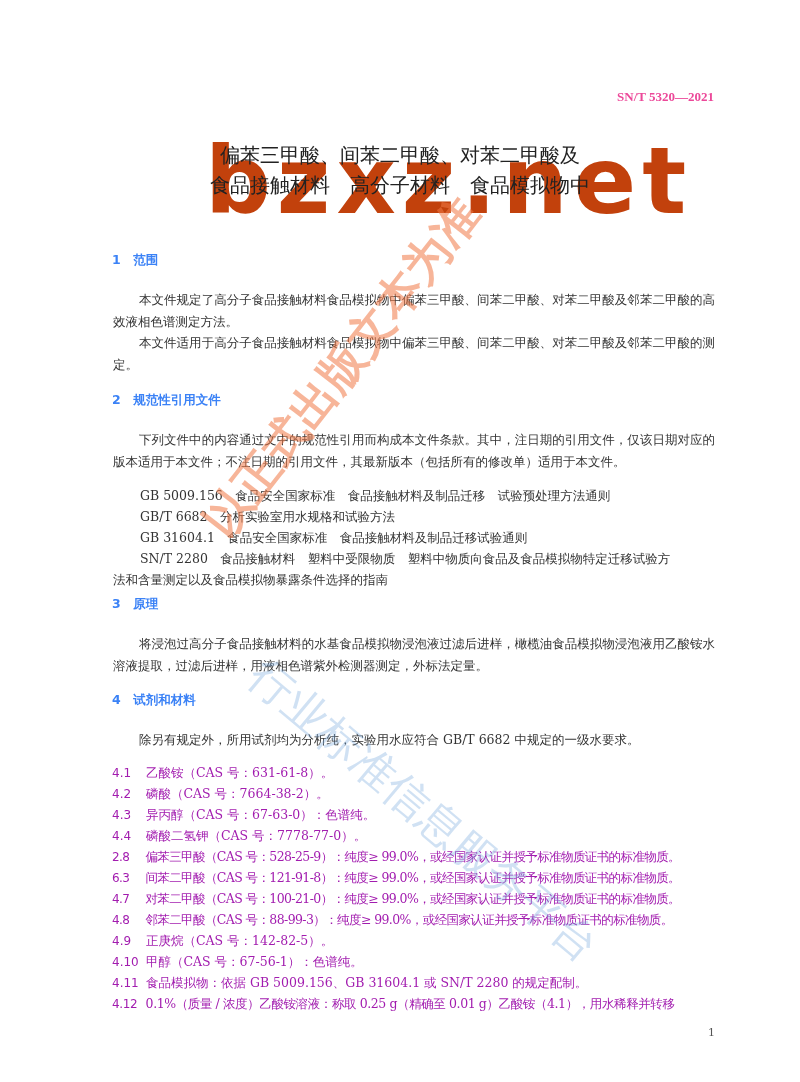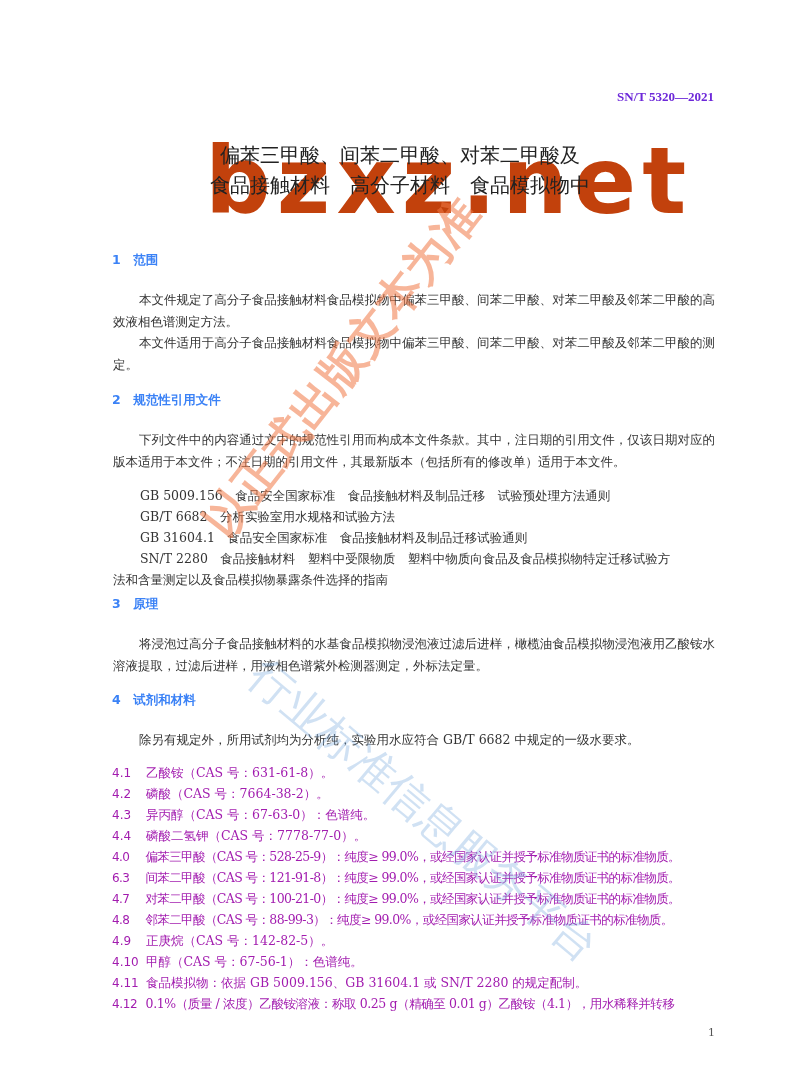--- a/index.html
+++ b/index.html
@@ -2,21 +2,21 @@
 <html><head>
 <meta charset="utf-8">
 <style>
   html, body { margin: 0; padding: 0; }
   body {
     width: 800px; height: 1082px; background: #ffffff; position: relative; overflow: hidden;
     font-family: "DejaVu Serif", "Liberation Serif", serif; color: #2a2a2a;
   }
   .std-code {
     position: absolute; right: 86px; top: 89px;
-    font-family: "Liberation Serif", serif; font-size: 13px; font-weight: bold; color: #6d28d9;
+    font-family: "Liberation Serif", serif; font-size: 13px; font-weight: bold; color: #ec4899;
   }
   .bz-watermark {
     position: absolute; left: 205px; top: 128px; font-family: "DejaVu Sans", sans-serif;
     font-size: 92px; font-weight: bold; color: #c2410c; letter-spacing: 6px; z-index: 0;
   }
   .title {
     position: absolute; top: 140px; left: 0; width: 800px; text-align: center; z-index: 1;
     font-family: "DejaVu Sans", sans-serif; font-size: 20px; line-height: 30px; color: #222;
   }
   .title div { white-space: pre; }
@@ -75,21 +75,21 @@
 <div class="heading" style="top:596px">3　原理</div>
 <div class="para" style="top:633px"><span class="indent"></span><span>将浸泡过高分子食品接触材料的水基食品模拟物浸泡液过滤后进样，橄榄油食品模拟物浸泡液用乙酸铵水溶液提取，过滤后进样，用液相色谱紫外检测器测定，外标法定量。</span></div>
 
 <div class="heading" style="top:692px">4　试剂和材料</div>
 <div class="para" style="top:729px"><span class="indent"></span><span>除另有规定外，所用试剂均为分析纯，实验用水应符合 GB/T 6682 中规定的一级水要求。</span></div>
 
 <div class="item" style="top:765px"><span class="num">4.1</span> <span>乙酸铵（CAS 号：631-61-8）。</span></div>
 <div class="item" style="top:786px"><span class="num">4.2</span> <span>磷酸（CAS 号：7664-38-2）。</span></div>
 <div class="item" style="top:807px"><span class="num">4.3</span> <span>异丙醇（CAS 号：67-63-0）：色谱纯。</span></div>
 <div class="item" style="top:828px"><span class="num">4.4</span> <span>磷酸二氢钾（CAS 号：7778-77-0）。</span></div>
-<div class="item" style="top:849px; letter-spacing:-0.6px"><span class="num">4.0</span> <span>偏苯三甲酸（CAS 号：528-25-9）：纯度≥ 99.0%，或经国家认证并授予标准物质证书的标准物质。</span></div>
+<div class="item" style="top:849px; letter-spacing:-0.6px"><span class="num">2.8</span> <span>偏苯三甲酸（CAS 号：528-25-9）：纯度≥ 99.0%，或经国家认证并授予标准物质证书的标准物质。</span></div>
 <div class="item" style="top:870px; letter-spacing:-0.6px"><span class="num">6.3</span> <span>间苯二甲酸（CAS 号：121-91-8）：纯度≥ 99.0%，或经国家认证并授予标准物质证书的标准物质。</span></div>
 <div class="item" style="top:891px; letter-spacing:-0.6px"><span class="num">4.7</span> <span>对苯二甲酸（CAS 号：100-21-0）：纯度≥ 99.0%，或经国家认证并授予标准物质证书的标准物质。</span></div>
 <div class="item" style="top:912px; letter-spacing:-0.6px"><span class="num">4.8</span> <span>邻苯二甲酸（CAS 号：88-99-3）：纯度≥ 99.0%，或经国家认证并授予标准物质证书的标准物质。</span></div>
 <div class="item" style="top:933px"><span class="num">4.9</span> <span>正庚烷（CAS 号：142-82-5）。</span></div>
 <div class="item" style="top:954px"><span class="num">4.10</span> <span>甲醇（CAS 号：67-56-1）：色谱纯。</span></div>
 <div class="item" style="top:975px"><span class="num">4.11</span> <span>食品模拟物：依据 GB 5009.156、GB 31604.1 或 SN/T 2280 的规定配制。</span></div>
 <div class="item" style="top:996px; letter-spacing:-0.4px"><span class="num">4.12</span> <span>0.1%（质量 / 浓度）乙酸铵溶液：称取 0.25 g（精确至 0.01 g）乙酸铵（4.1），用水稀释并转移</span></div>
 
 <div class="page-no">1</div>
 

